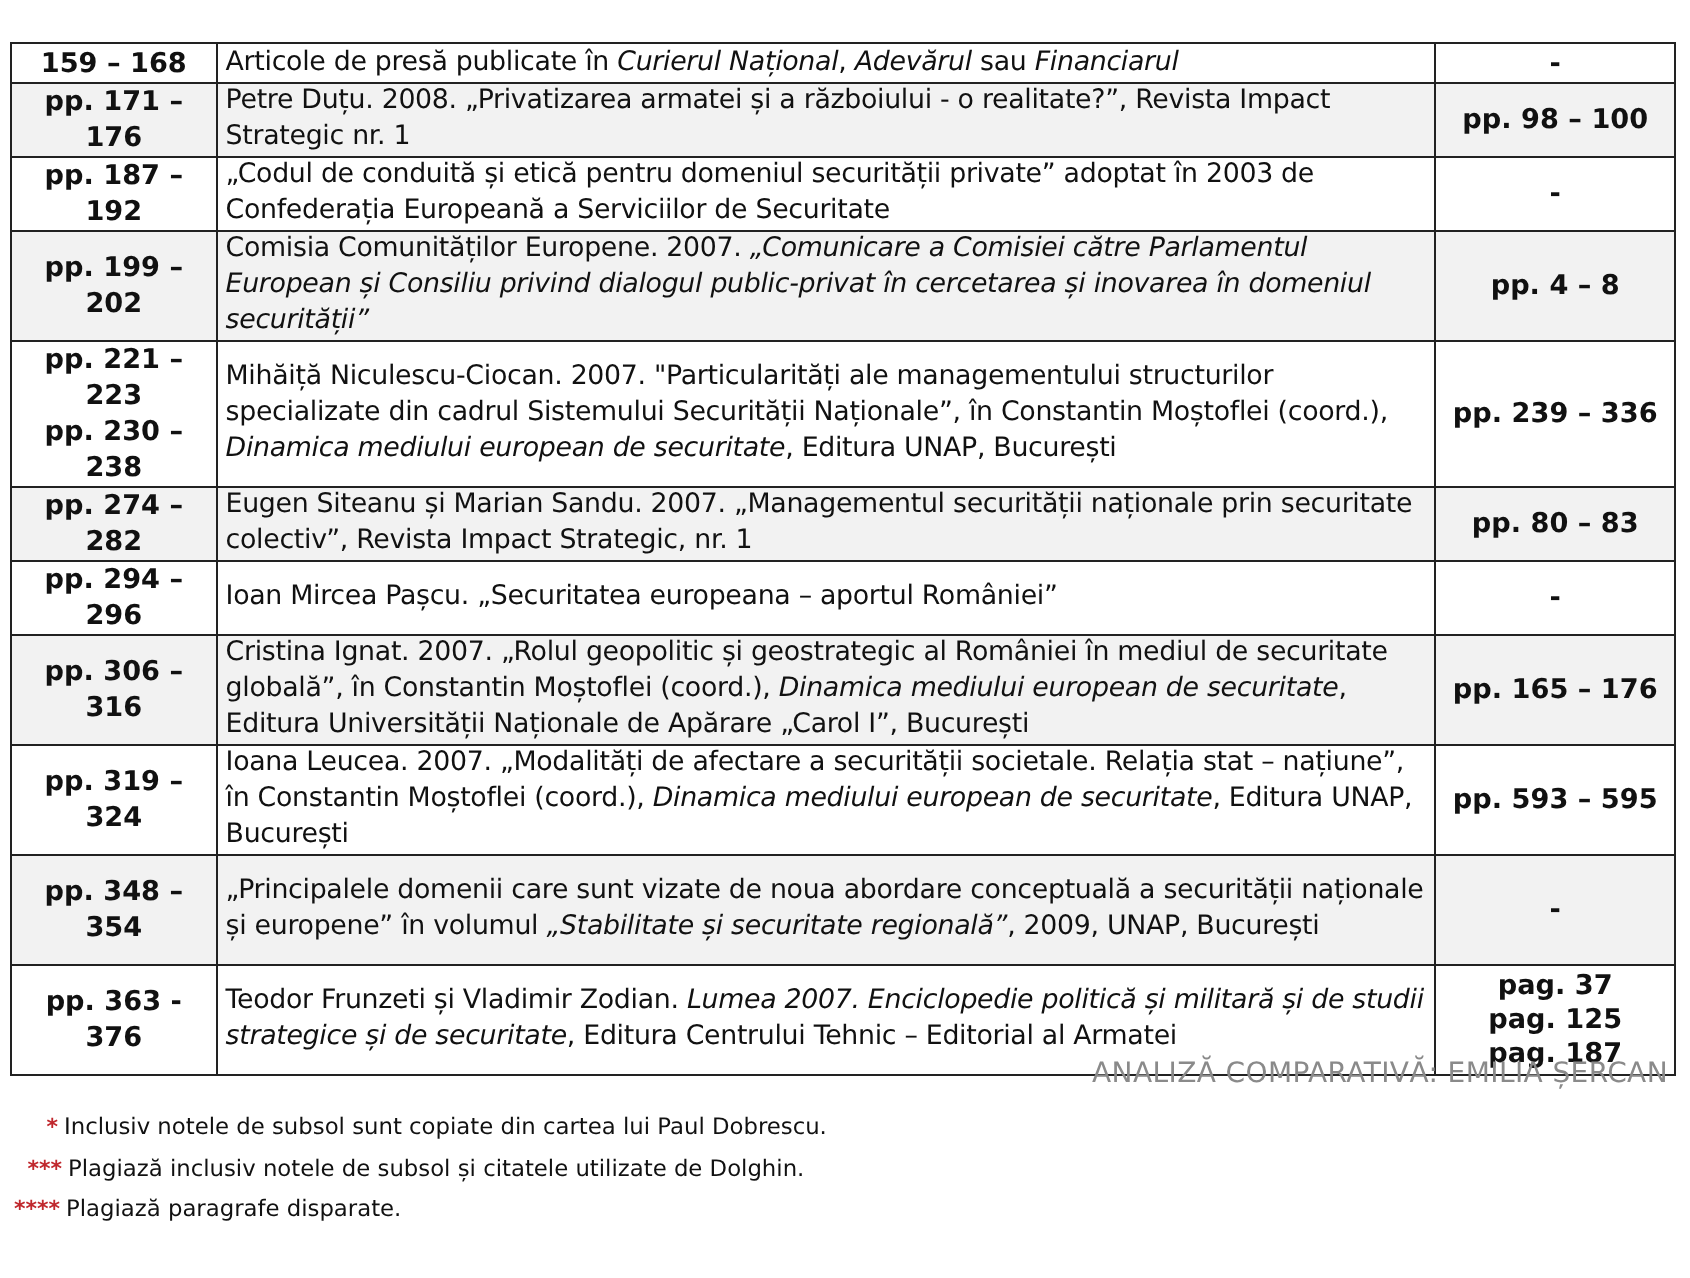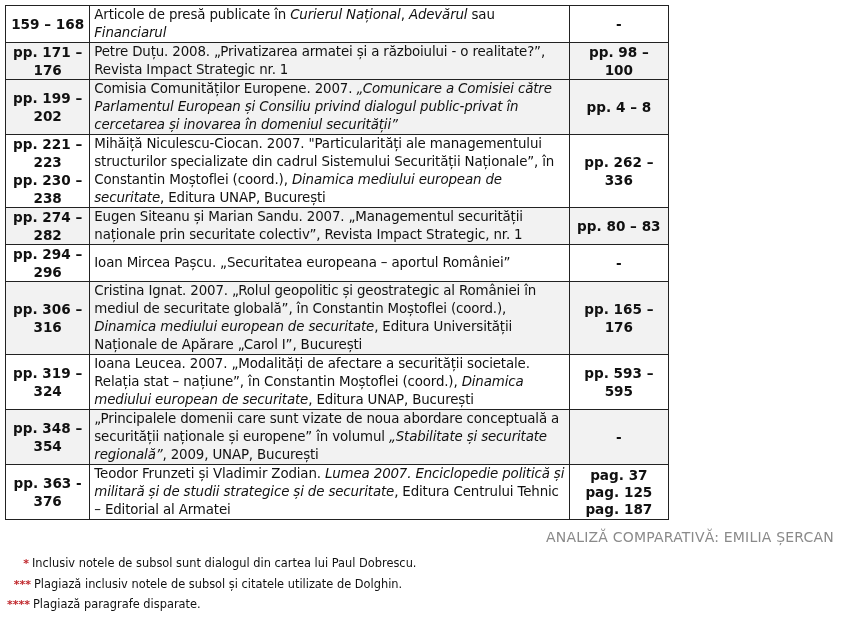--- a/index.html
+++ b/index.html
@@ -1,17 +1,17 @@
 <!DOCTYPE html>
 <html><head>
 <meta charset="utf-8">
 <style>
   html, body { margin:0; padding:0; background:#ffffff; }
   body { width:845px; height:639px; position:relative; overflow:hidden; font-family:"DejaVu Sans", sans-serif; color:#111; }
-  table.cmp { position:absolute; left:5px; top:5px; width:664px; border-collapse:collapse; font-size:13.4px; line-height:18px; }
+  table.cmp { position:absolute; left:5px; top:21px; width:833px; border-collapse:collapse; font-size:13.4px; line-height:18px; }
   table.cmp td { border:1.5px solid #222; vertical-align:middle; padding:0 4px; }
   table.cmp tr.alt td { background:#f2f2f2; }
   table.cmp tr.white td { background:#ffffff; }
   td.pg { width:98px; text-align:center; font-weight:bold; font-size:13.6px; padding:0 2px !important; }
   td.src { width:602px; text-align:left; letter-spacing:-0.15px; }
   td.orig { width:111px; text-align:center; font-weight:bold; font-size:13.6px; }
   td .it { font-style:italic; }
   .credit { position:absolute; right:11px; top:529px; font-size:14px; color:#8a8a8a; letter-spacing:0.2px; }
   .notes { position:absolute; left:0; top:553px; font-size:11.4px; line-height:20.7px; color:#111; }
   .note { position:relative; height:20.7px; white-space:nowrap; }
@@ -33,38 +33,47 @@
       </tr>
       <tr class="alt" style="height: 37px;">
         <td class="pg">
           <div>pp. 171 – 176</div>
         </td>
         <td class="src"><span>Petre Duțu. 2008. „Privatizarea armatei și a războiului - o realitate?”, Revista Impact Strategic nr. 1</span></td>
         <td class="orig">
           <div>pp. 98 – 100</div>
         </td>
       </tr>
+      <tr class="white" style="height: 37px;">
+        <td class="pg">
+          <div>pp. 187 – 192</div>
+        </td>
+        <td class="src"><span>„Codul de conduită și etică pentru domeniul securității private” adoptat în 2003 de Confederația Europeană a Serviciilor de Securitate</span></td>
+        <td class="orig">
+          <div>-</div>
+        </td>
+      </tr>
       <tr class="alt" style="height: 55px;">
         <td class="pg">
           <div>pp. 199 – 202</div>
         </td>
         <td class="src"><span>Comisia Comunităților Europene. 2007. </span><span class="it">„Comunicare a Comisiei către Parlamentul European și Consiliu privind dialogul public-privat în cercetarea și inovarea în domeniul securității”</span></td>
         <td class="orig">
           <div>pp. 4 – 8</div>
         </td>
       </tr>
       <tr class="white" style="height: 55px;">
         <td class="pg">
           <div>pp. 221 – 223</div>
           <div>pp. 230 –</div>
           <div>238</div>
         </td>
         <td class="src"><span>Mihăiță Niculescu-Ciocan. 2007. "Particularități ale managementului structurilor specializate din cadrul Sistemului Securității Naționale”, în Constantin Moștoflei (coord.), </span><span class="it">Dinamica mediului european de securitate</span><span>, Editura UNAP, București</span></td>
         <td class="orig">
-          <div>pp. 262 – 336</div>
+          <div>pp. 239 – 336</div>
         </td>
       </tr>
       <tr class="alt" style="height: 37px;">
         <td class="pg">
           <div>pp. 274 – 282</div>
         </td>
         <td class="src"><span>Eugen Siteanu și Marian Sandu. 2007. „Managementul securității naționale prin securitate colectiv”, Revista Impact Strategic, nr. 1</span></td>
         <td class="orig">
           <div>pp. 80 – 83</div>
         </td>
@@ -116,16 +125,16 @@
           <div>pag. 125</div>
           <div>pag. 187</div>
         </td>
       </tr>
     </tbody>
 </table>
 
 <div class="credit">ANALIZĂ COMPARATIVĂ: EMILIA ȘERCAN</div>
 
 <div class="notes" id="notes">
-    <div class="note"><span class="stars" style="width: 29px; color: rgb(192, 40, 45);">*</span><span>Inclusiv notele de subsol sunt dialogul din cartea lui Paul Dobrescu.</span></div>
+    <div class="note"><span class="stars" style="width: 29px; color: rgb(192, 40, 45);">*</span><span>Inclusiv notele de subsol sunt copiate din cartea lui Paul Dobrescu.</span></div>
     <div class="note"><span class="stars" style="width: 31px; color: rgb(192, 40, 45);">***</span><span>Plagiază inclusiv notele de subsol și citatele utilizate de Dolghin.</span></div>
     <div class="note"><span class="stars" style="width: 30px; color: rgb(192, 40, 45);">****</span><span>Plagiază paragrafe disparate.</span></div>
   </div>
 
 </body></html>

